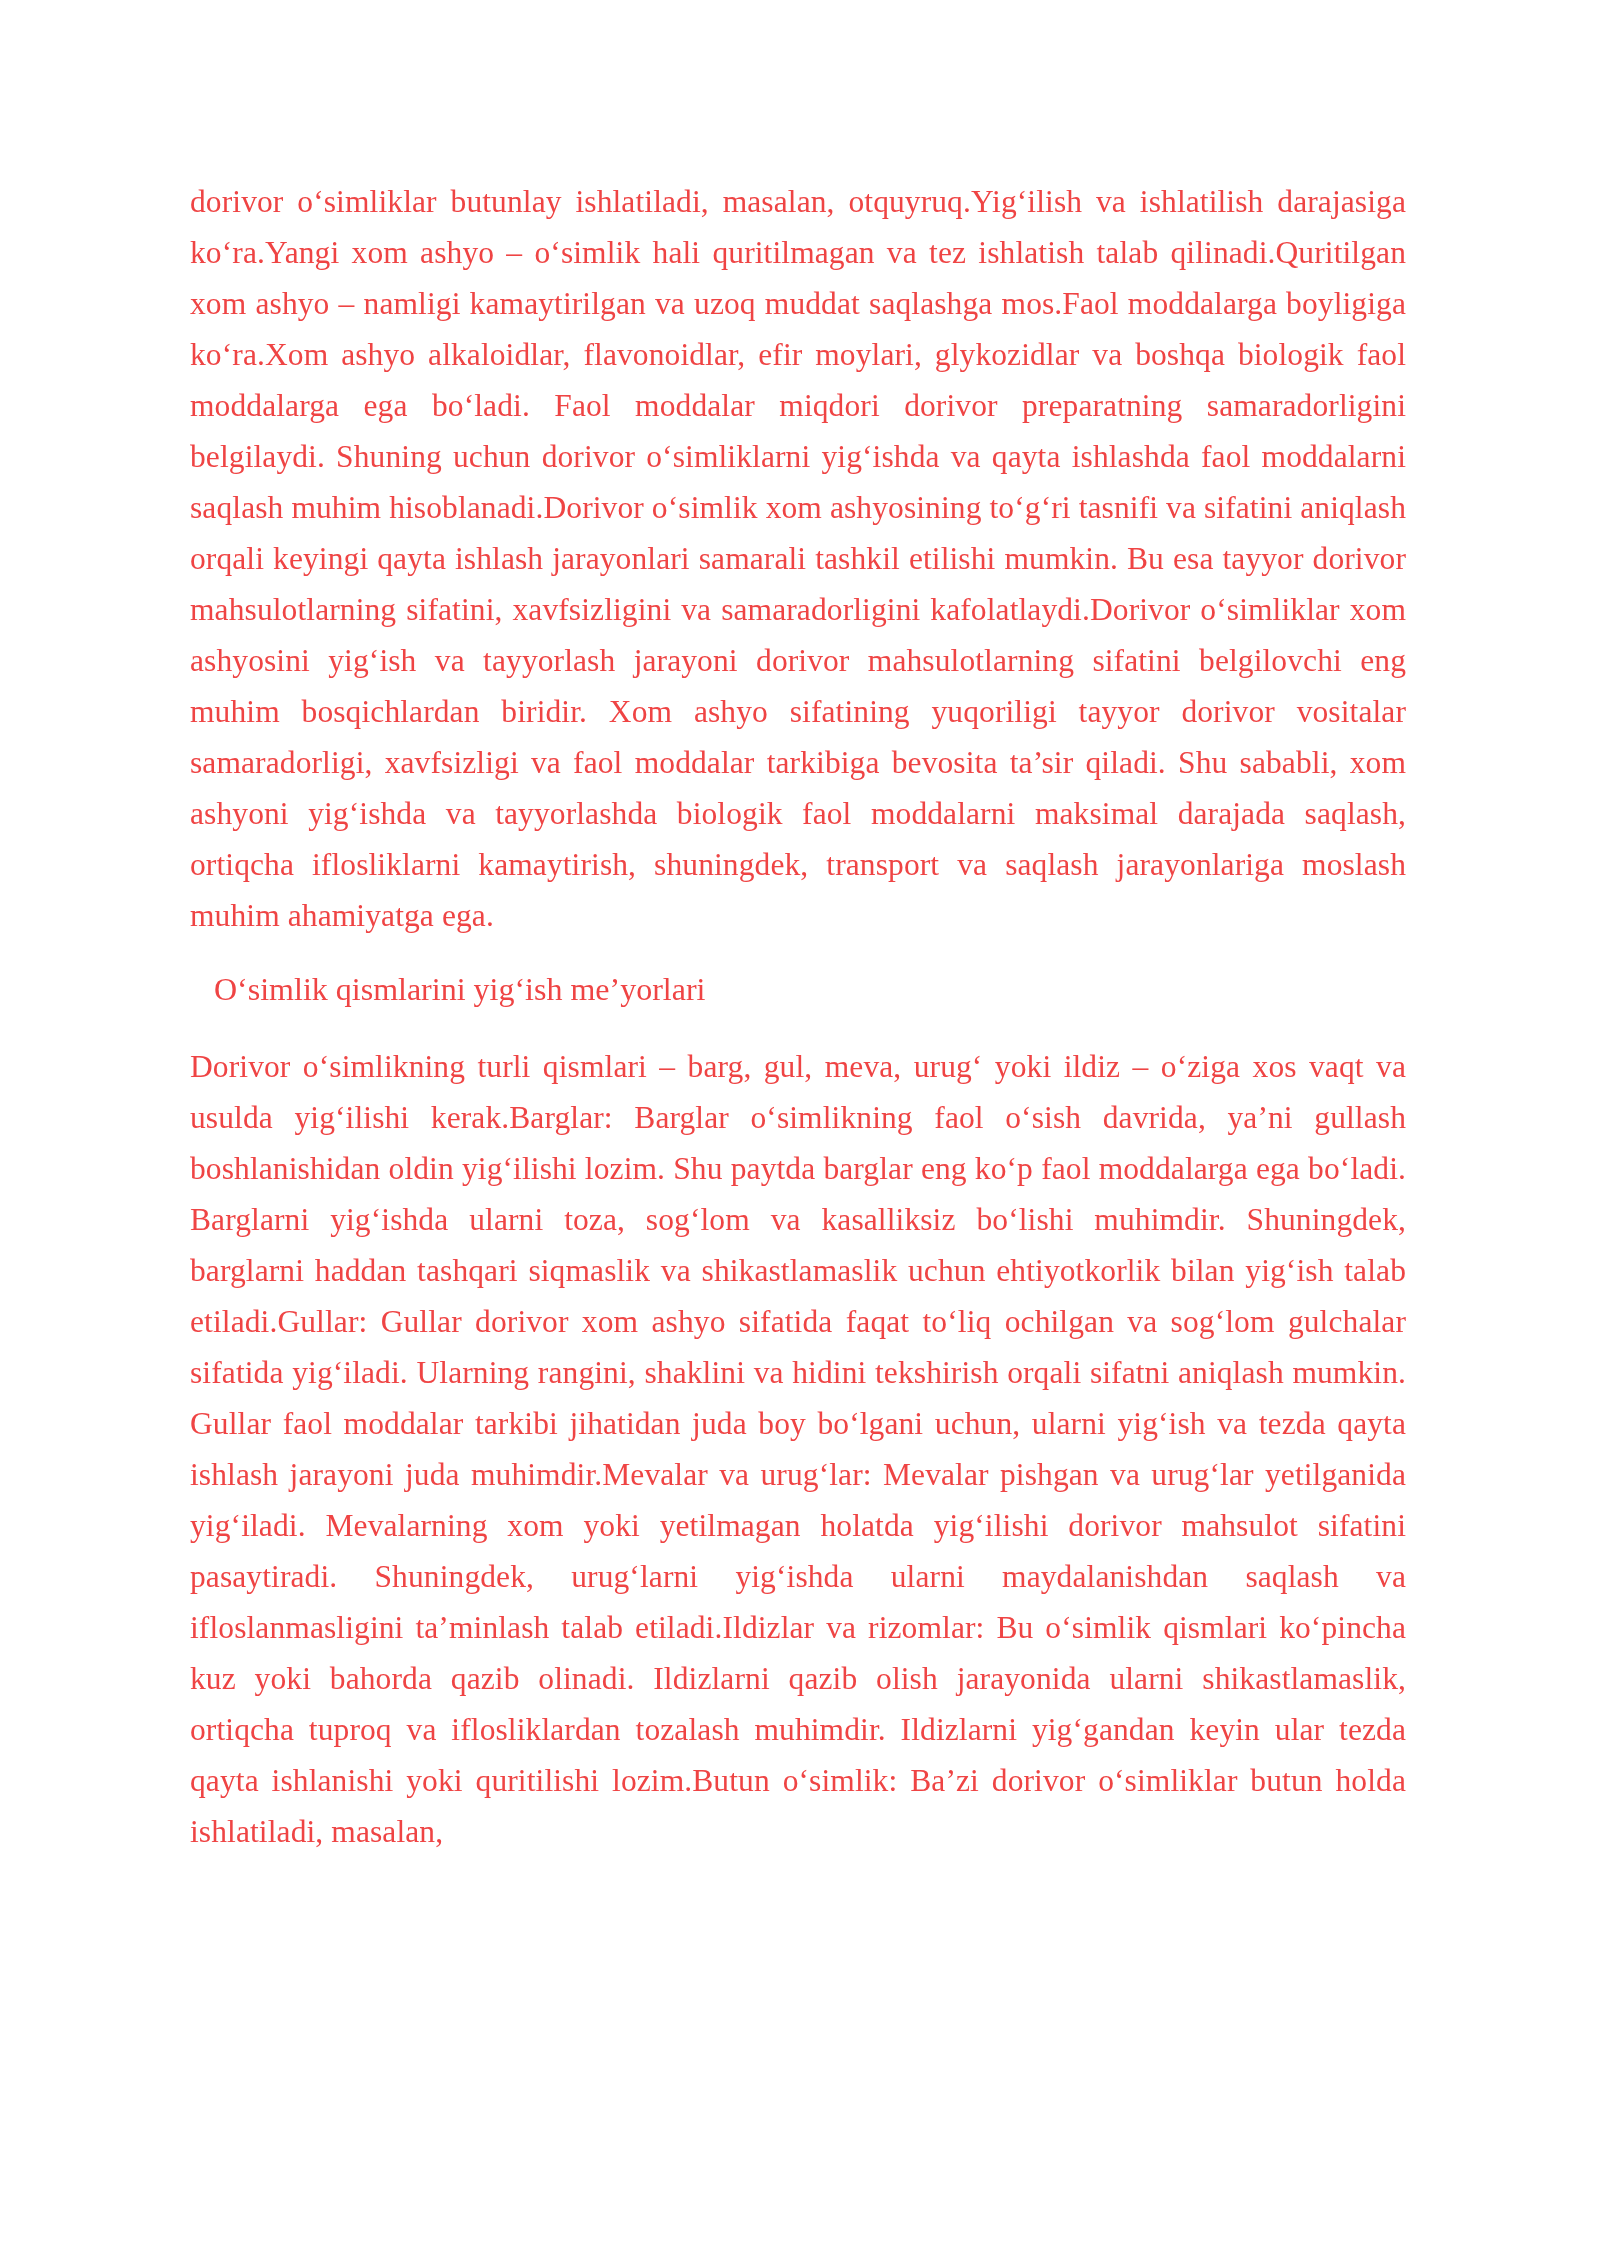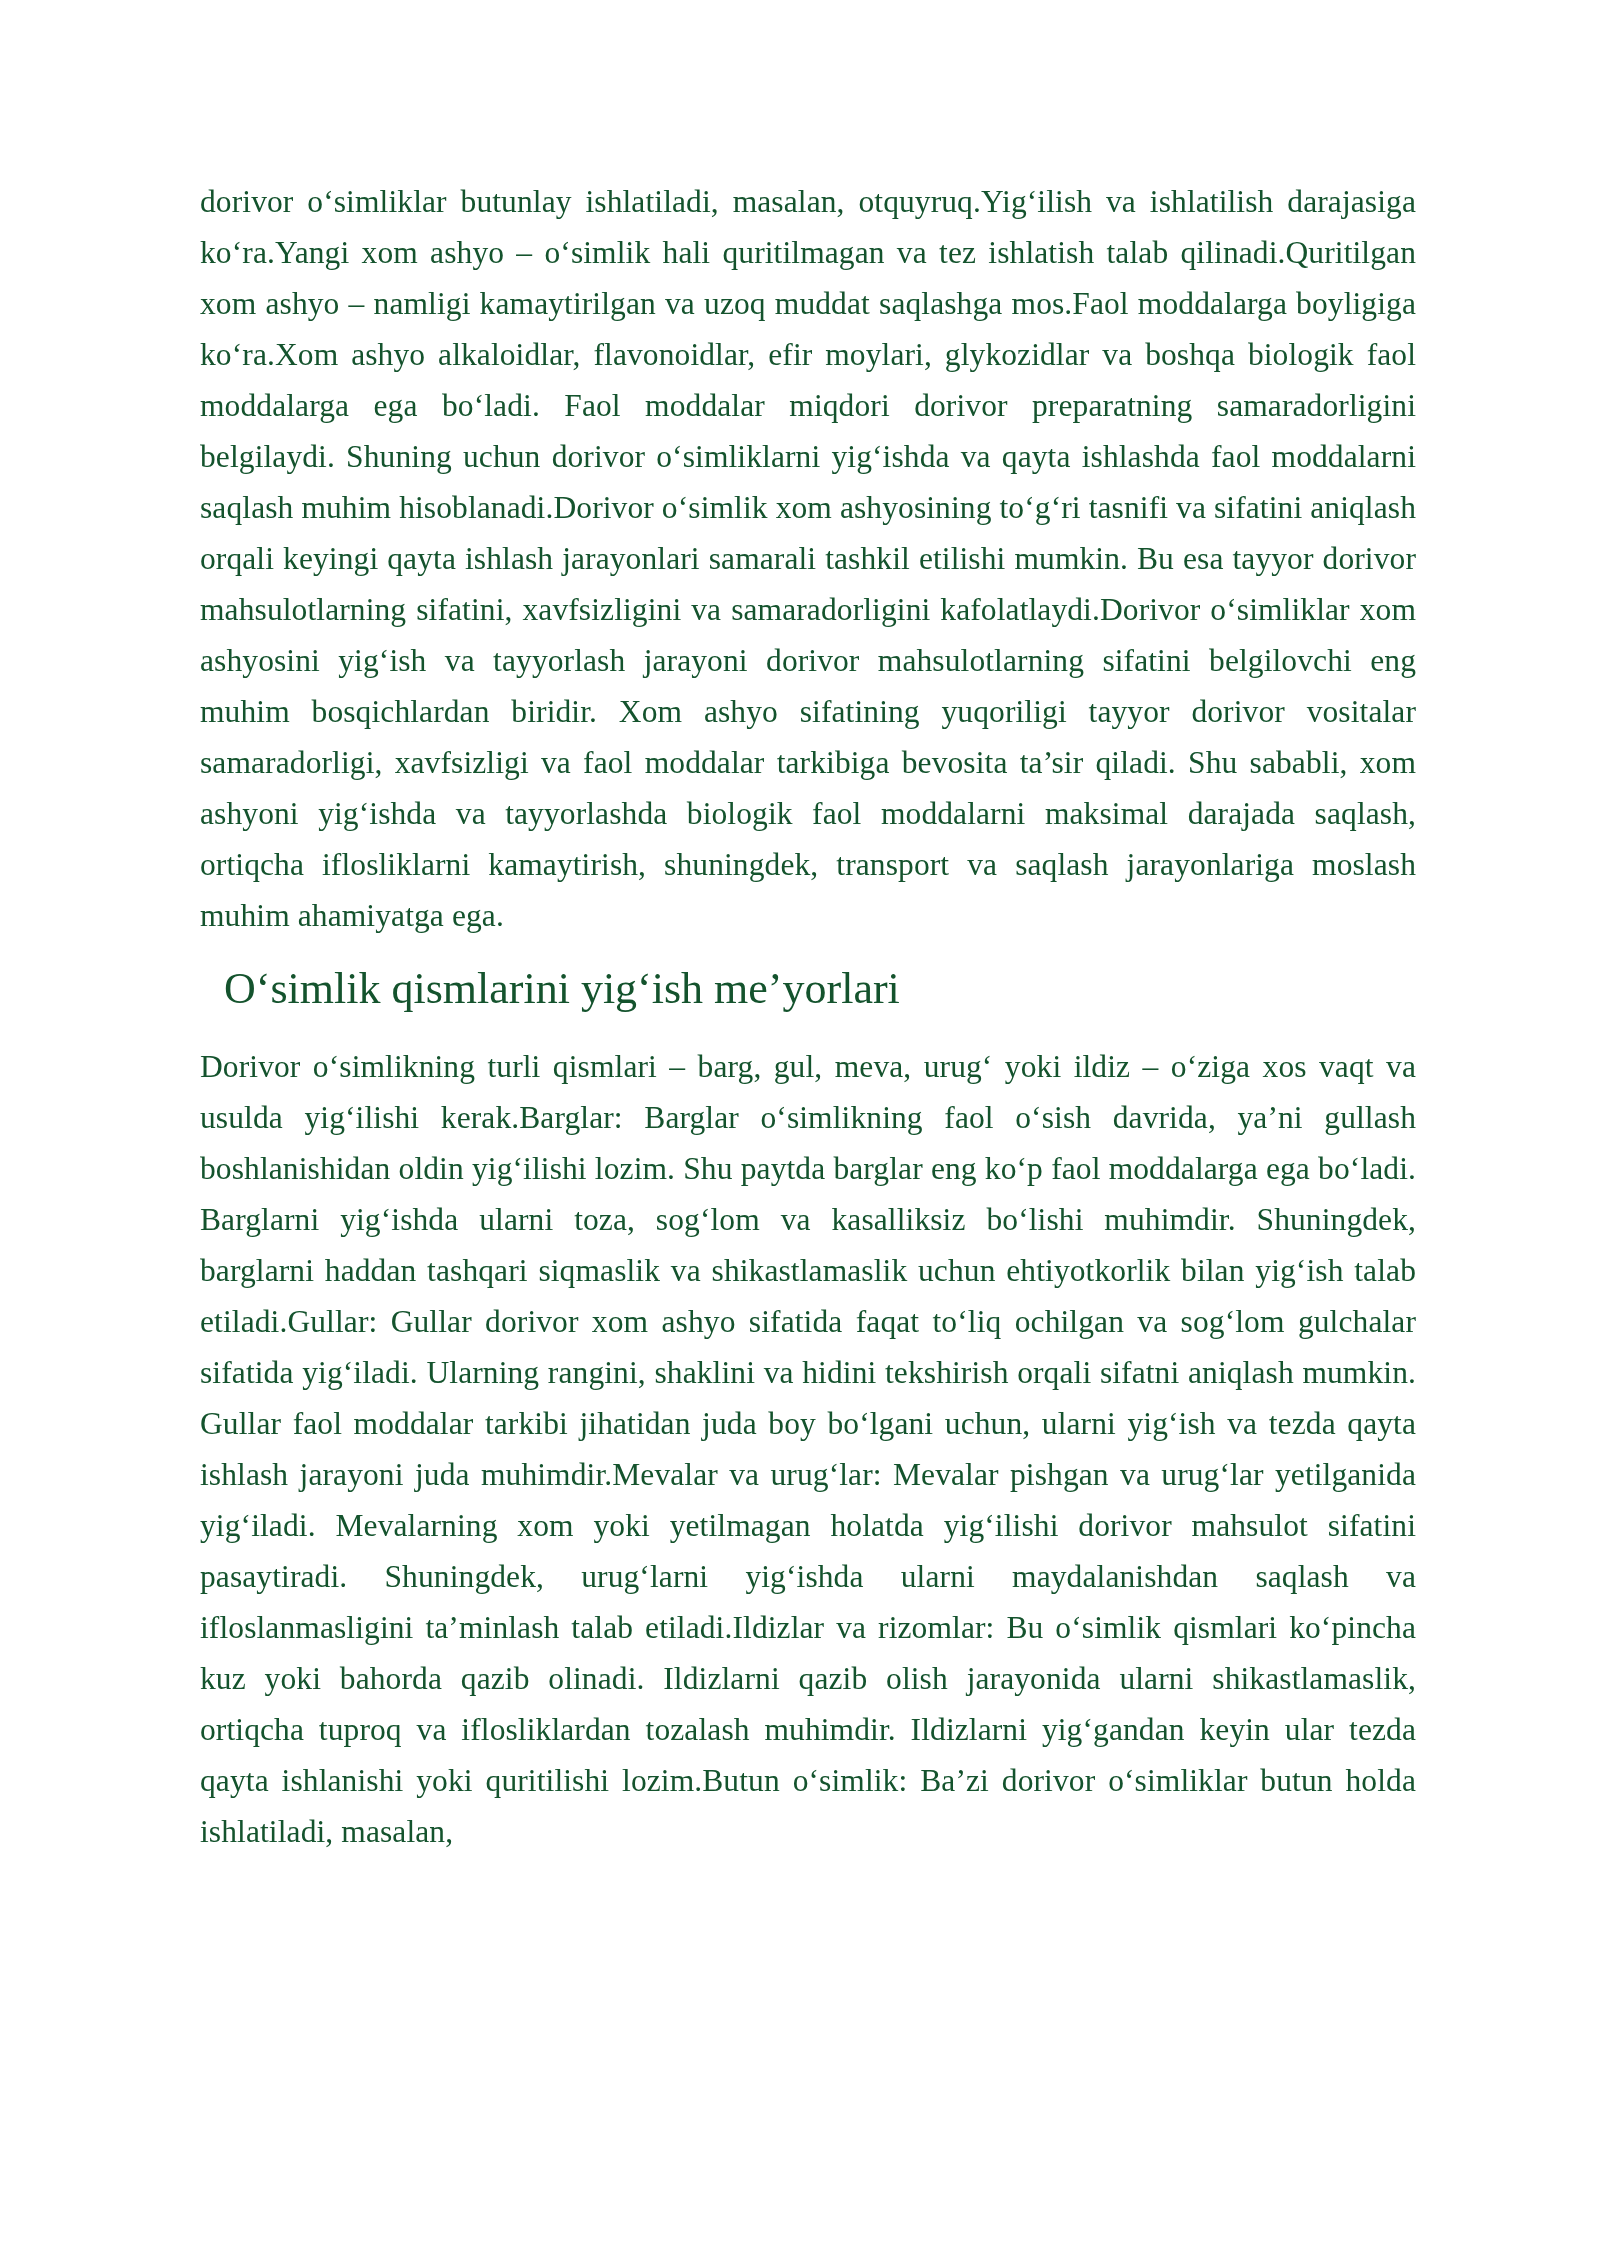--- a/index.html
+++ b/index.html
@@ -16,36 +16,36 @@
   }
   .page {
     position: absolute;
     left: 0; top: 0;
     width: 1600px;
     height: 2262px;
     background: #ffffff;
   }
   .content {
     position: absolute;
-    left: 200px;
+    left: 190px;
     top: 176px;
     width: 1216px;
-    color: #14532d;
+    color: #ef4444;
   }
   .body-para {
     margin: 0;
     font-size: 31.5px;
     line-height: 51px;
     text-align: justify;
     letter-spacing: 0.1px;
   }
   .section-heading {
     margin: 22px 0 26px 0;
     padding-left: 24px;
-    font-size: 44px;
+    font-size: 32px;
     line-height: 52px;
     font-weight: 400;
     text-align: left;
   }
 </style>
 </head>
 <body>
 
 <div class="page">
   <div class="content">

